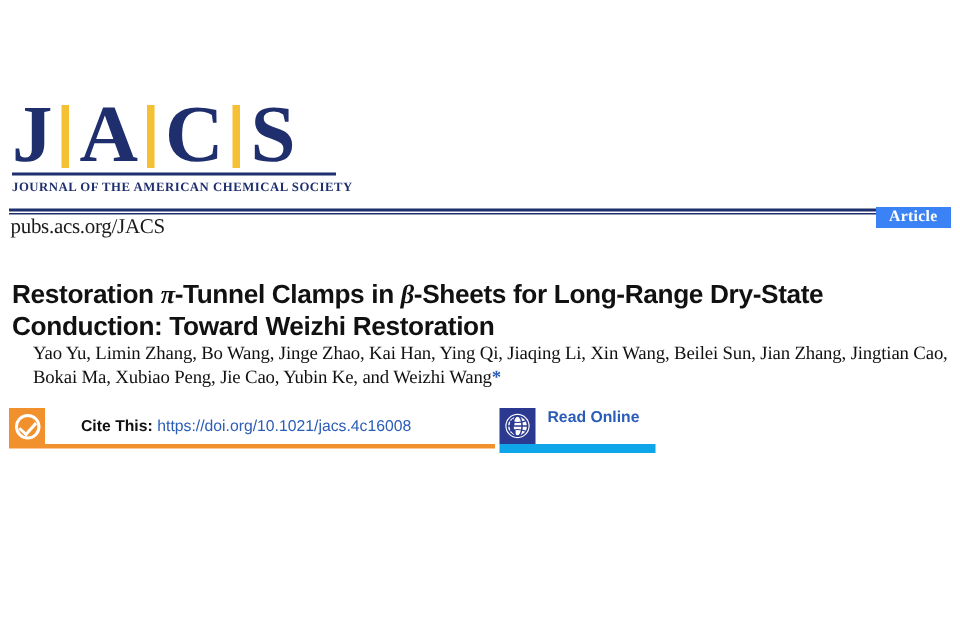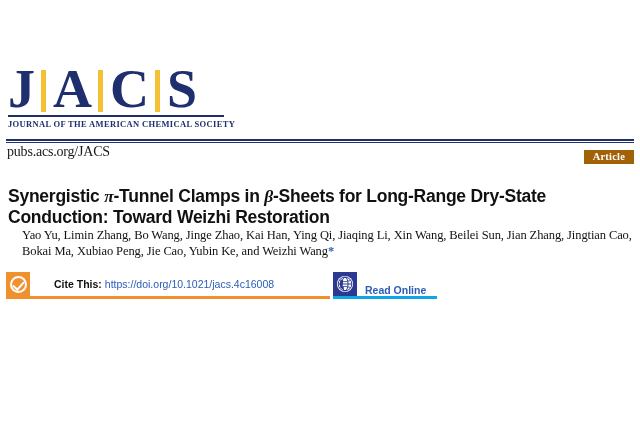--- a/index.html
+++ b/index.html
@@ -85,22 +85,22 @@
     top: 144px;
     font-family: "Liberation Serif", serif;
     font-size: 14px;
     color: #1a1a1a;
     letter-spacing: -0.2px;
     white-space: nowrap;
   }
   #article-badge {
     position: absolute;
     right: 6px;
-    top: 150px;
-    background: #a16207;
+    top: 138px;
+    background: #3b82f6;
     color: #ffffff;
     font-family: "Liberation Serif", serif;
     font-size: 10.5px;
     font-weight: bold;
     padding: 1px 9px 2px 9px;
     letter-spacing: 0.2px;
     white-space: nowrap;
   }
 
   
@@ -191,23 +191,23 @@
     color: #2b5cb8;
     padding-left: 3px;
   }
 
   #read-box {
     position: absolute;
     left: 333px;
     top: 272px;
     width: 104px;
     height: 24px;
-    border-bottom: 3px solid #0ea5e9;
-    display: flex;
-    align-items: flex-end;
+    border-bottom: 6px solid #0ea5e9;
+    display: flex;
+    align-items: flex-start;
   }
   #read-icon-box {
     width: 24px;
     height: 24px;
     background: #2b3990;
     flex: none;
     display: flex;
     align-items: center;
     justify-content: center;
   }
@@ -235,21 +235,21 @@
   </div>
   <div id="logo-rule"></div>
   <div id="logo-subtitle">JOURNAL OF THE AMERICAN CHEMICAL SOCIETY</div>
 </div>
 
 <div id="runhead-rule-top"></div>
 <div id="runhead-rule-bottom"></div>
 <div id="runhead-url">pubs.acs.org/JACS</div>
 <div id="article-badge">Article</div>
 
-<h1 id="title"><span>Synergistic </span><span class="greek">π</span><span>-Tunnel Clamps in </span><span class="greek">β</span><span>-Sheets for Long-Range Dry-State Conduction: Toward Weizhi Restoration</span></h1>
+<h1 id="title"><span>Restoration </span><span class="greek">π</span><span>-Tunnel Clamps in </span><span class="greek">β</span><span>-Sheets for Long-Range Dry-State Conduction: Toward Weizhi Restoration</span></h1>
 
 <div id="authors"><span>Yao Yu, Limin Zhang, Bo Wang, Jinge Zhao, Kai Han, Ying Qi, Jiaqing Li, Xin Wang, Beilei Sun, Jian Zhang, Jingtian Cao, Bokai Ma, Xubiao Peng, Jie Cao, Yubin Ke, and Weizhi Wang</span><span id="corresponding-mark">*</span></div>
 
 <div id="cite-box">
   <div id="cite-icon-box">
     <span class="badge-circle">
       <span class="check-mark"></span>
     </span>
   </div>
   <div id="cite-text">

